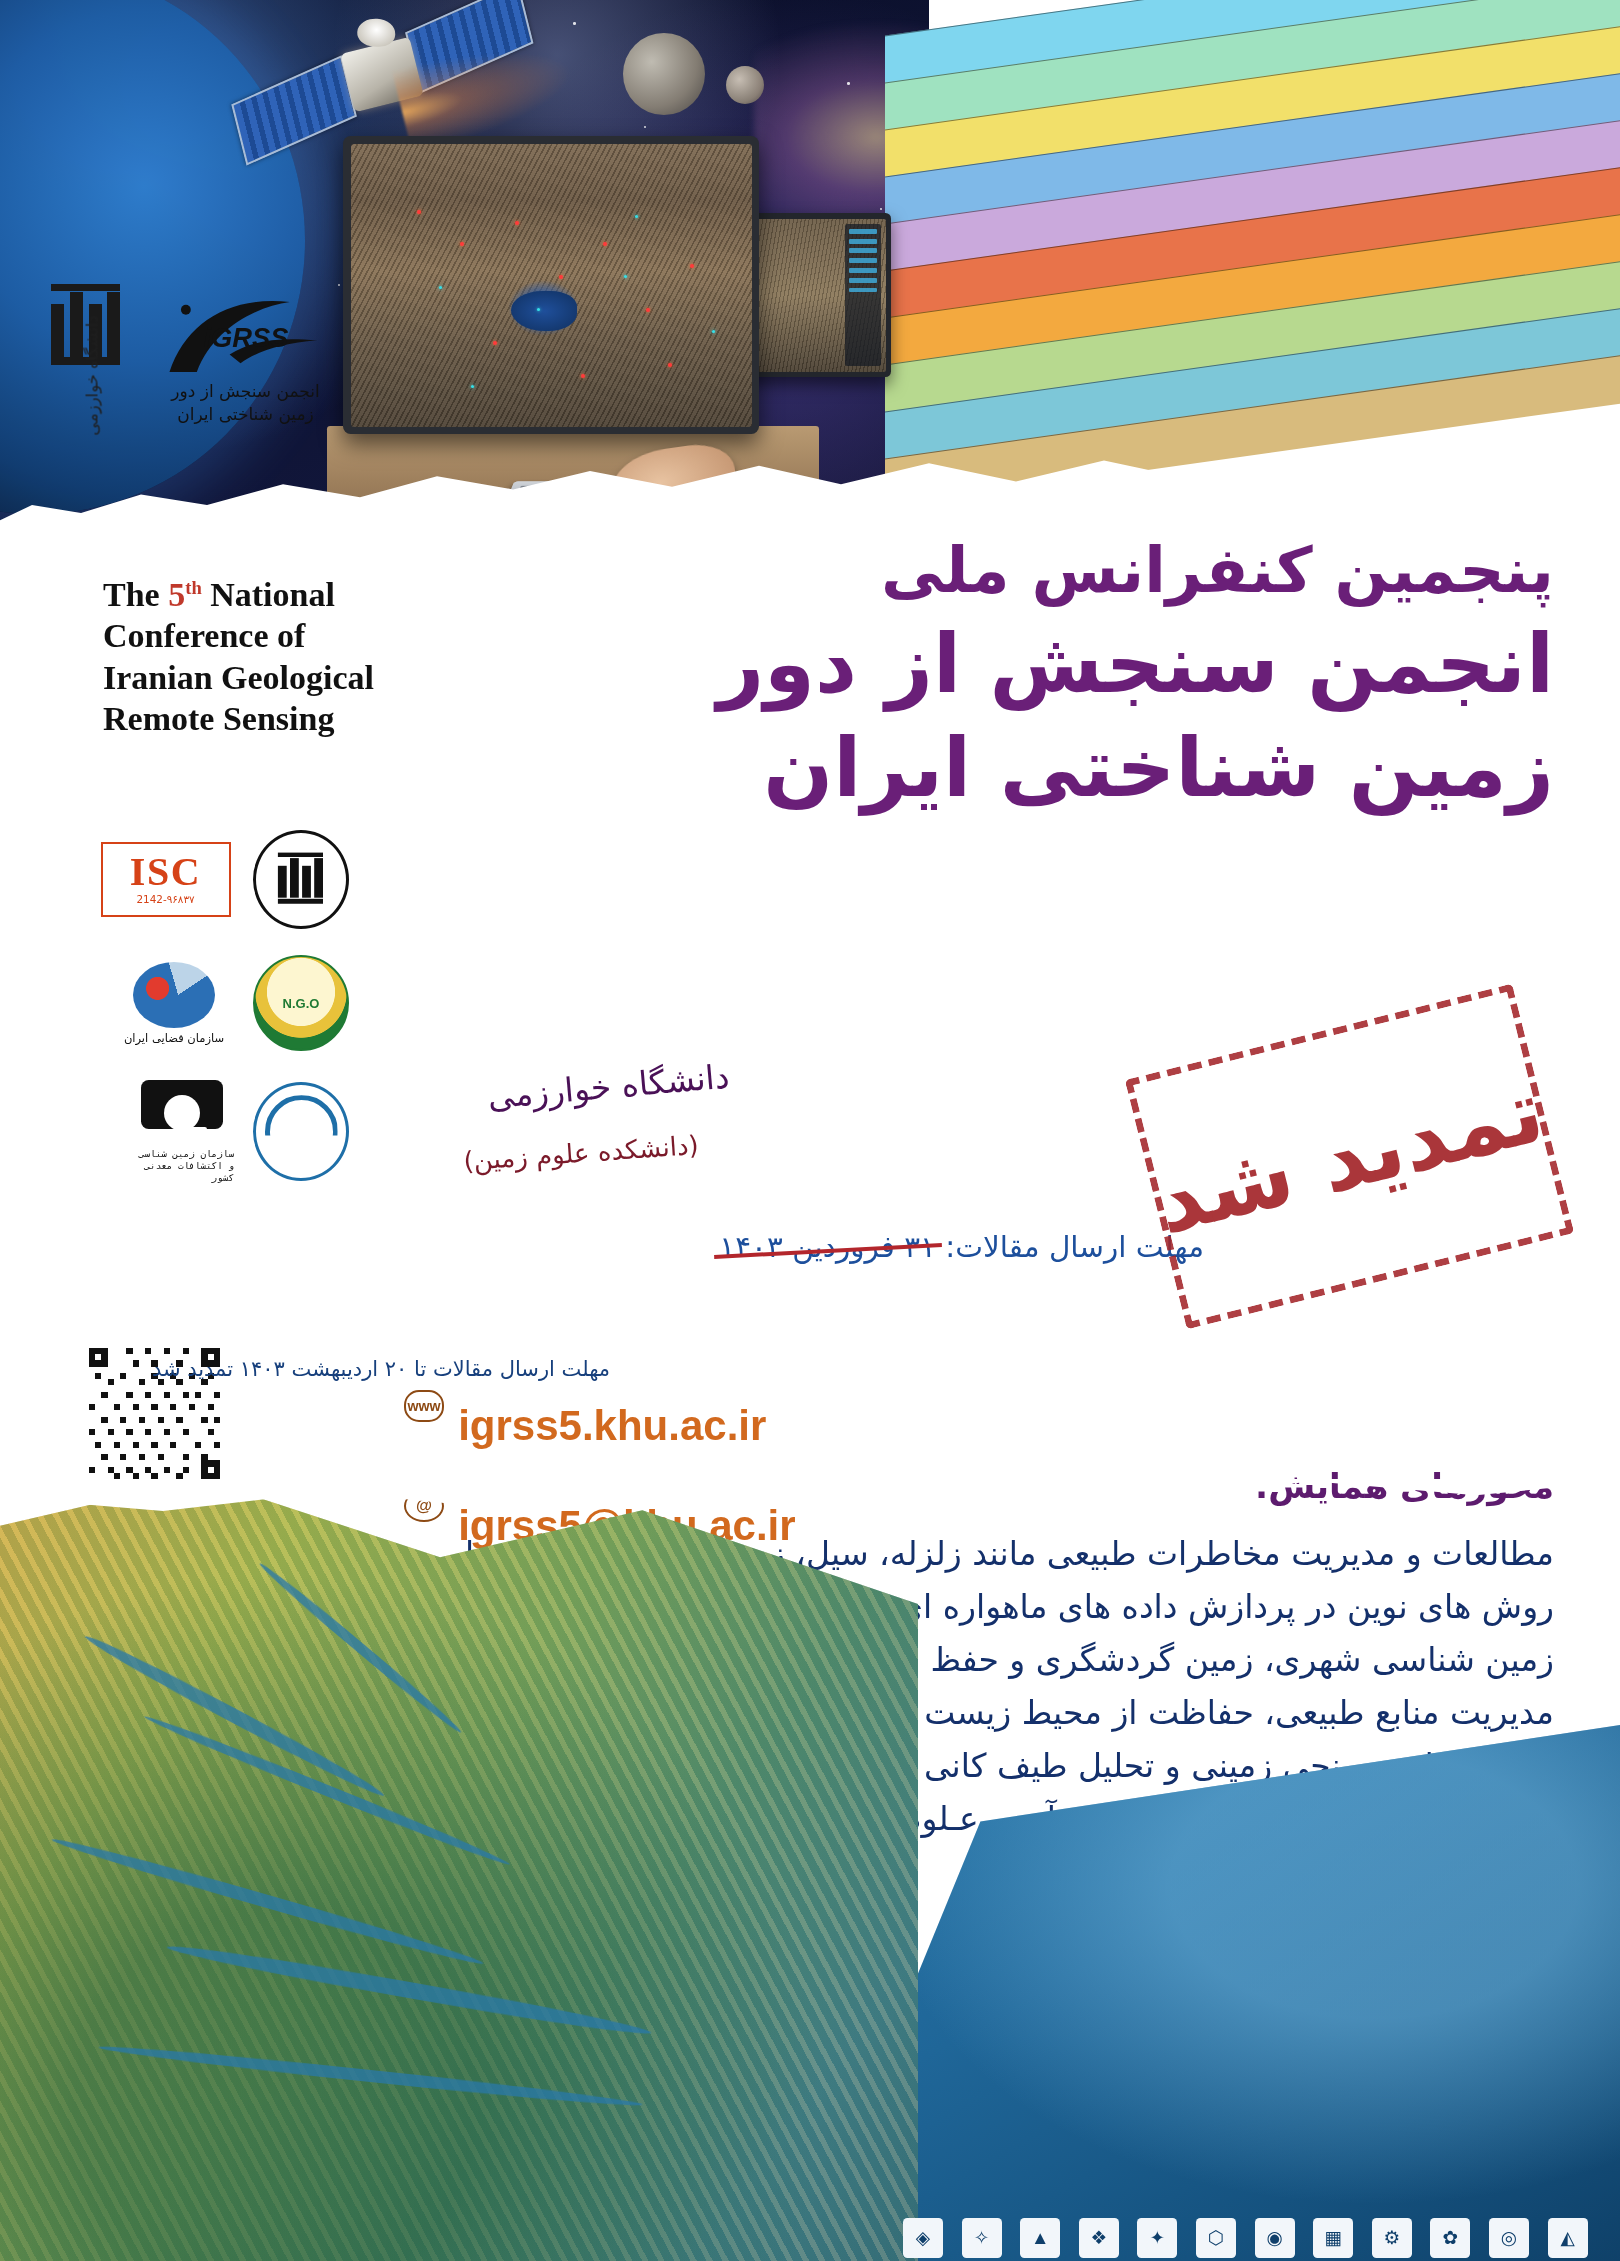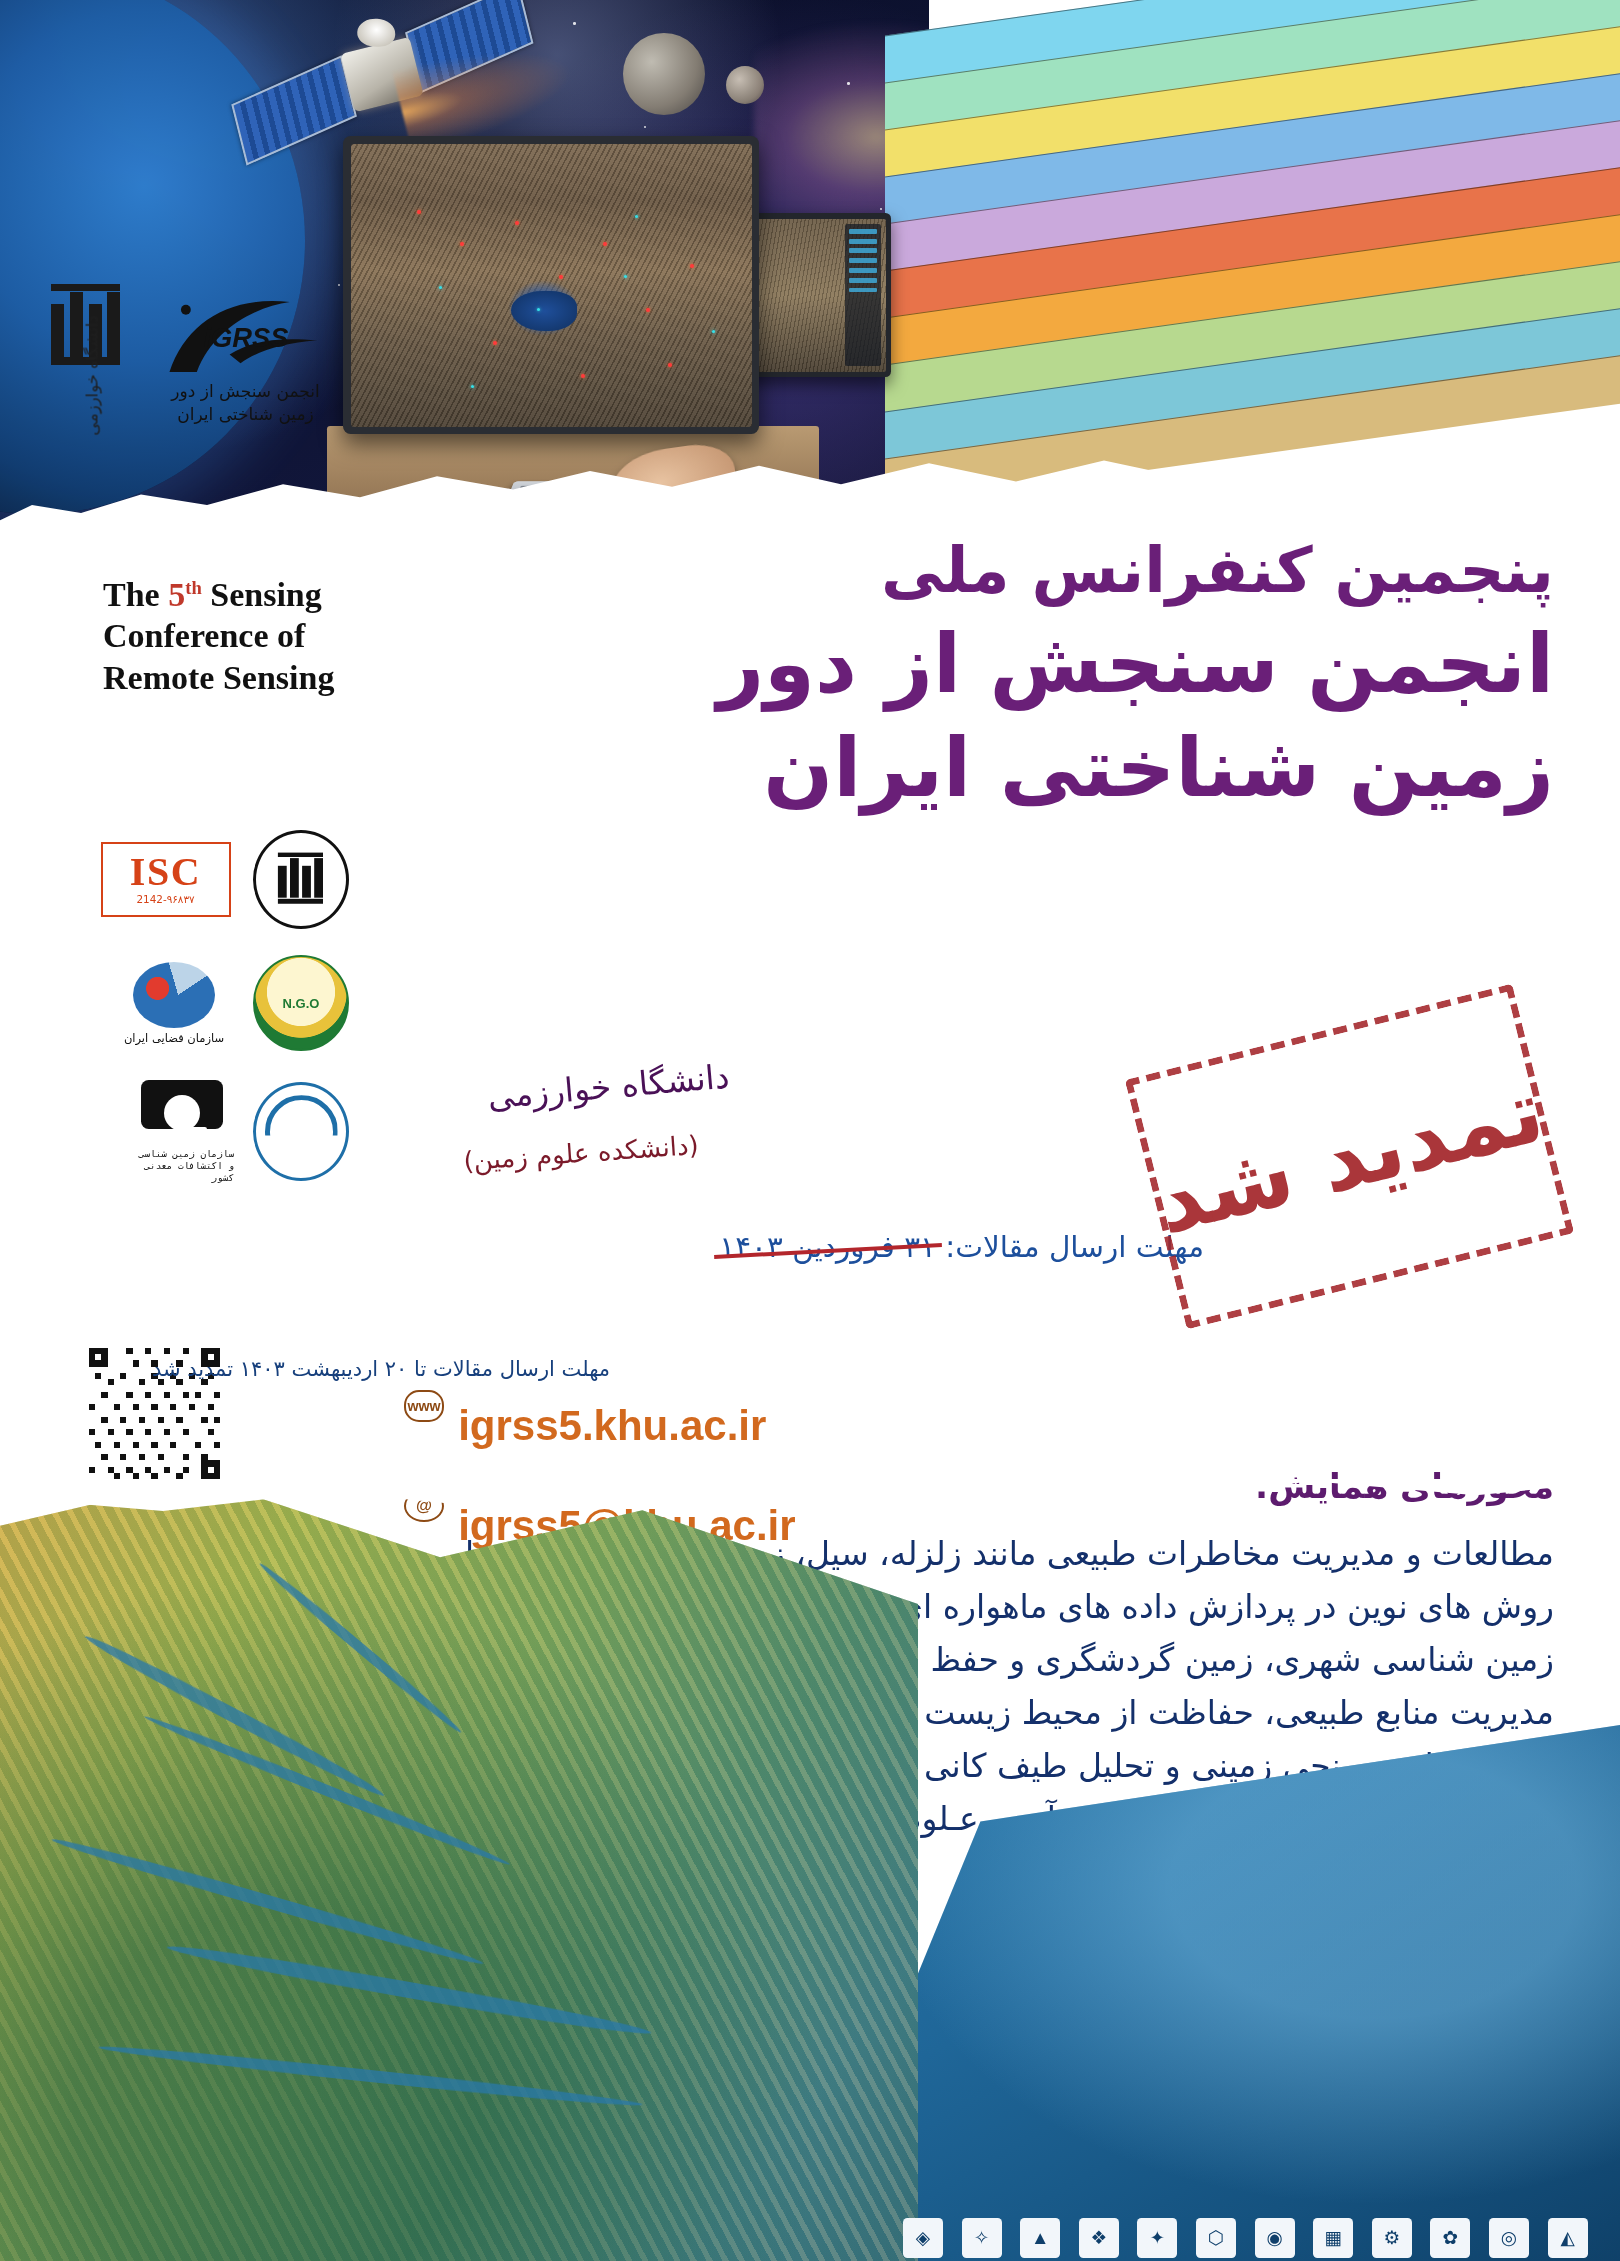--- a/index.html
+++ b/index.html
@@ -684,23 +684,24 @@
         <text x="150" y="104" font-family="Liberation Sans, sans-serif" font-size="50" font-style="italic" font-weight="bold" fill="#111" text-anchor="middle">iGRSS</text>
       </svg>
       <div class="igrss-text">
         <div>انجمن سنجش از دور</div>
         <div>زمین شناختی ایران</div>
       </div>
     </div>
 
     <div class="eng-title">
       <div>
-        <span>The </span><span class="num">5</span><sup class="num">th</sup><span> Sensing</span>
+        <span>The </span><span class="num">5</span><sup class="num">th</sup><span> National</span>
       </div>
       <div>Conference of</div>
+      <div>Iranian Geological</div>
       <div>Remote Sensing</div>
     </div>
   </div>
 
   <div class="sponsors">
     <div class="sp-row">
       <div class="sp">
         <div class="sp-circle">
           <svg viewBox="0 0 120 120" width="66" height="66">
             <rect x="18" y="36" width="16" height="58" fill="#111"></rect>

